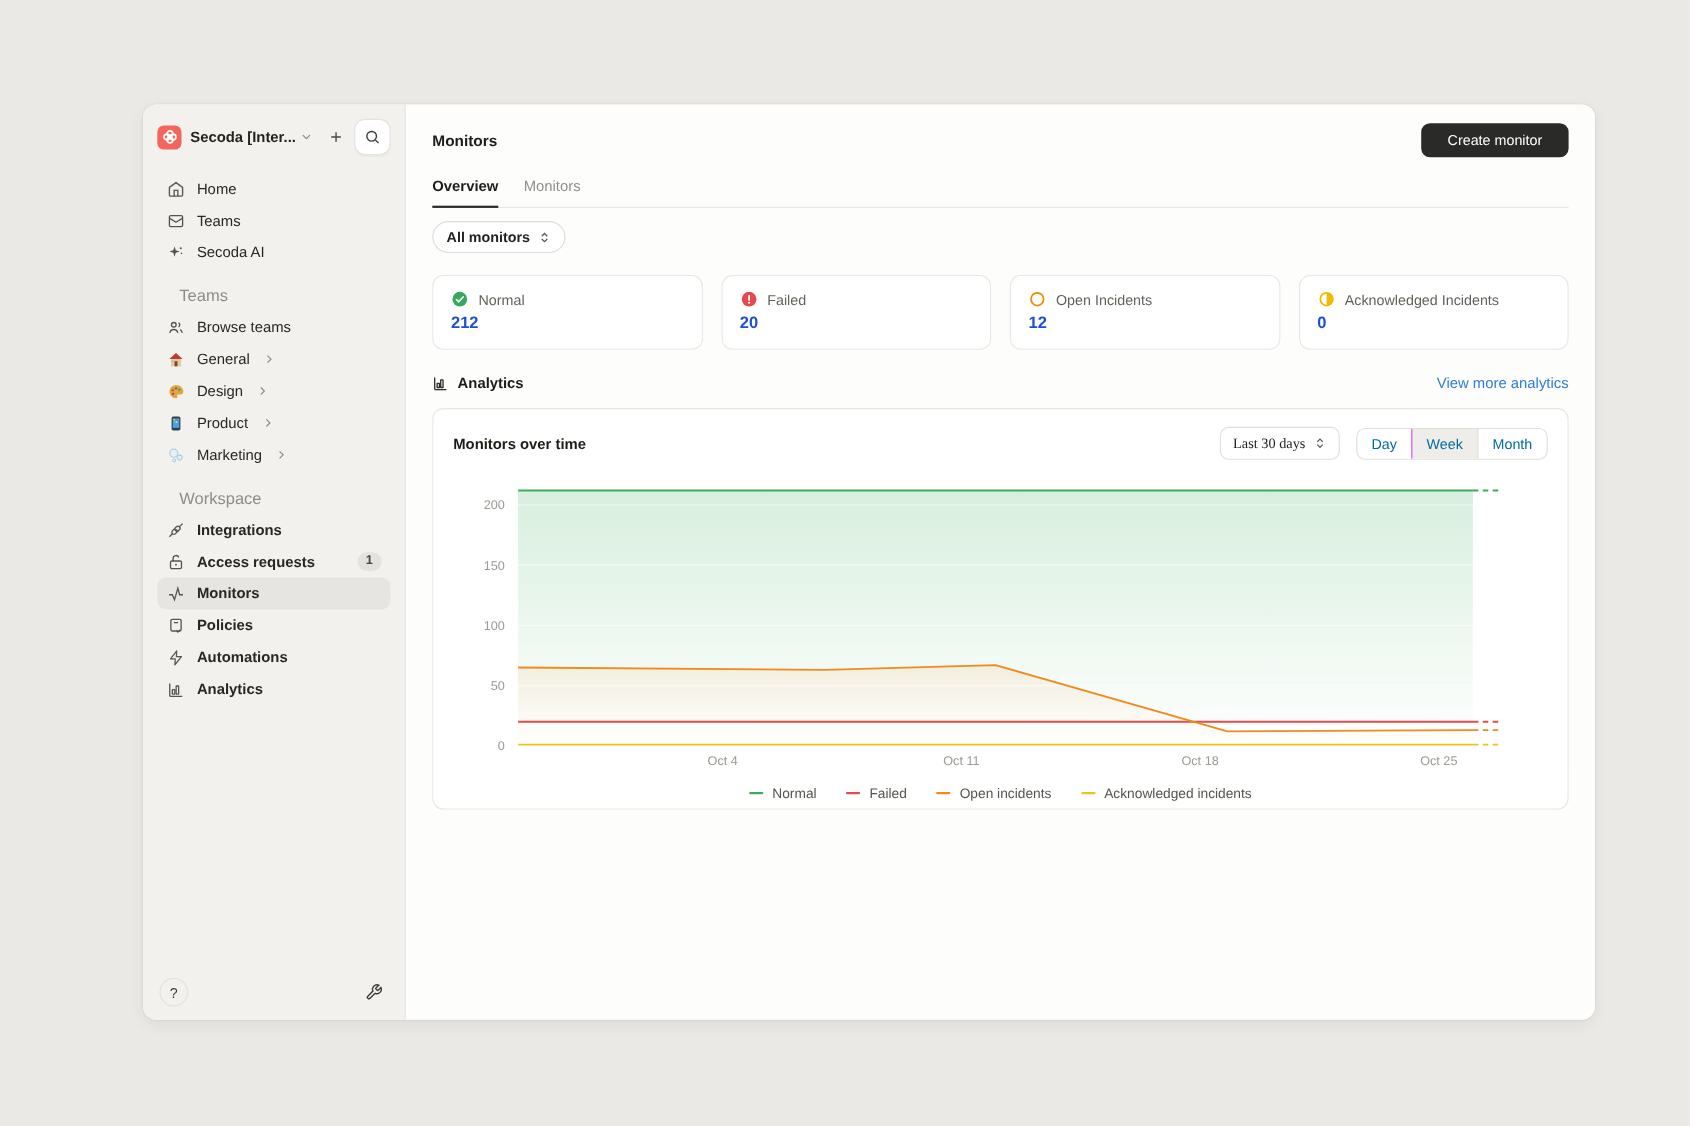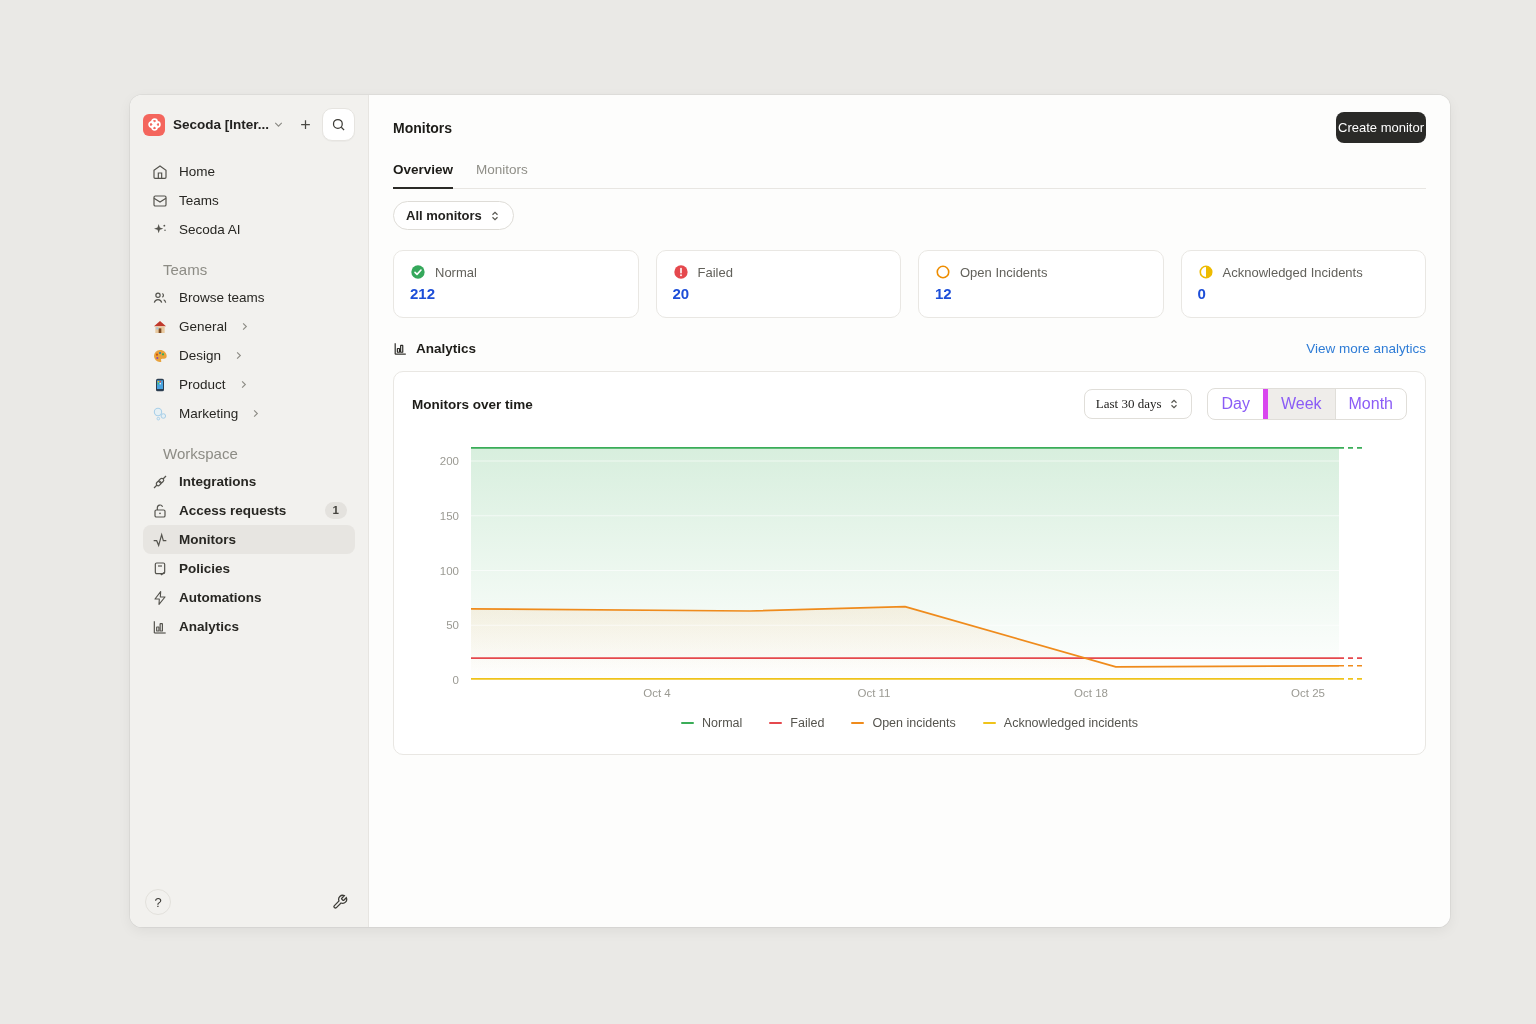--- a/index.html
+++ b/index.html
@@ -21,48 +21,48 @@
   .sec-label { margin:17px 0 5px 20px; font-size:15px; color:#8d8c85; }
   .chev-r { display:flex; color:#8d8c85; margin-left:2px; }
   .badge { margin-left:auto; background:#e4e2de; color:#45443f; font-size:11.5px; border-radius:9px; padding:2px 8px; line-height:1.2; }
   .sb-footer { margin-top:auto; display:flex; justify-content:space-between; align-items:center; padding:0 2px; }
   .round-btn { width:26px; height:26px; border-radius:50%; border:1px solid #e2e0db; background:transparent; color:#3c3b36; font-size:13px; display:flex; align-items:center; justify-content:center; cursor:pointer; }
 
   
   .main { flex:1; padding:0 24px; background:#fdfdfc; display:flex; flex-direction:column; overflow:hidden; }
   .main-header { padding-top:17px; display:flex; justify-content:space-between; align-items:center; }
   .page-title { font-size:14px; font-weight:700; color:#1d1c18; }
-  .create-btn { background:#2a2a28; color:#fff; font-size:13px; font-family:inherit; border:none; border-radius:8px; padding:8px 2px; cursor:pointer; }
+  .create-btn { background:#2a2a28; color:#fff; font-size:13px; font-family:inherit; border:none; border-radius:8px; padding:8px 24px; cursor:pointer; }
   .tabs { margin-top:19px; border-bottom:1px solid #e8e6e2; display:flex; gap:23px; }
   .tab { font-size:13.5px; padding-bottom:10px; cursor:pointer; color:#908f88; font-weight:500; border-bottom:2px solid transparent; margin-bottom:-1px; }
   .tab.active { color:#1d1c18; font-weight:700; border-bottom-color:#2b2a26; }
   .filter-row { margin-top:12px; }
   .pill-btn { display:inline-flex; align-items:center; gap:7px; background:#fff; border:1px solid #dedcd7; border-radius:15px; padding:6px 12px; font-size:13px; font-weight:700; color:#232220; font-family:inherit; cursor:pointer; }
   .updown { display:flex; color:#56554f; }
 
   .stat-row { margin-top:20px; display:flex; gap:17px; }
   .stat-card { flex:1; background:#fff; border:1px solid #e9e7e3; border-radius:10px; padding:13px 16px 15px; }
   .stat-top { display:flex; align-items:center; gap:9px; }
   .stat-label { font-size:13px; color:#62615b; }
   .stat-value { margin-top:5px; font-size:15px; font-weight:700; color:#1d4ed8; }
   .stat-ic { display:flex; }
 
   .analytics-row { margin-top:23px; display:flex; justify-content:space-between; align-items:center; }
   .analytics-title { display:flex; align-items:center; gap:8px; font-size:13.5px; font-weight:700; color:#1d1c18; }
   .analytics-title .ic { display:flex; color:#2b2a26; }
   .link { font-size:13.5px; color:#2e7cd6; text-decoration:none; cursor:pointer; }
 
-  .chart-card { margin-top:15px; background:#fff; border:1px solid #e9e7e3; border-radius:10px; padding:16px 18px 24px; }
+  .chart-card { margin-top:15px; background:#fff; border:1px solid #e9e7e3; border-radius:10px; padding:16px 18px 7px; }
   .chart-header { display:flex; justify-content:space-between; align-items:center; }
   .chart-title { font-size:13.5px; font-weight:700; color:#1d1c18; }
   .chart-controls { display:flex; align-items:center; gap:15px; }
   .range-btn { display:inline-flex; align-items:center; gap:7px; background:#fff; border:1px solid #e0ded9; border-radius:8px; padding:6px 11px; font-size:13px; color:#232220; font-family:Liberation Serif, serif; cursor:pointer; }
   .segmented { display:flex; border:1px solid #e0ded9; border-radius:8px; background:#fff; overflow:hidden; }
-  .seg-btn { border:none; background:transparent; font-family:inherit; font-size:16px; color:#8b5cf6; padding:6px 13px; cursor:pointer; }
-  .seg-btn.active { background:#efedea; border-left:5px solid #d946ef; border-right:1px solid #e0ded9; }
+  .seg-btn { border:none; background:transparent; font-family:inherit; font-size:13px; color:#0369a1; padding:6px 13px; cursor:pointer; }
+  .seg-btn.active { background:#efedea; border-left:1px solid #d946ef; border-right:1px solid #e0ded9; }
   .chart-svg-wrap { margin-top:6px; }
   svg.chart text.tick { font-family:"Liberation Sans",sans-serif; font-size:11.5px; fill:#9b9a93; }
   .legend { margin-top:12px; display:flex; justify-content:center; align-items:center; gap:27px; }
   .legend-item { display:flex; align-items:center; gap:8px; font-size:12.5px; color:#55544e; }
   .legend-dash { width:13px; height:2.5px; border-radius:2px; background:#999; }
 </style>
 </head>
 <body>
 
 <div class="window">

